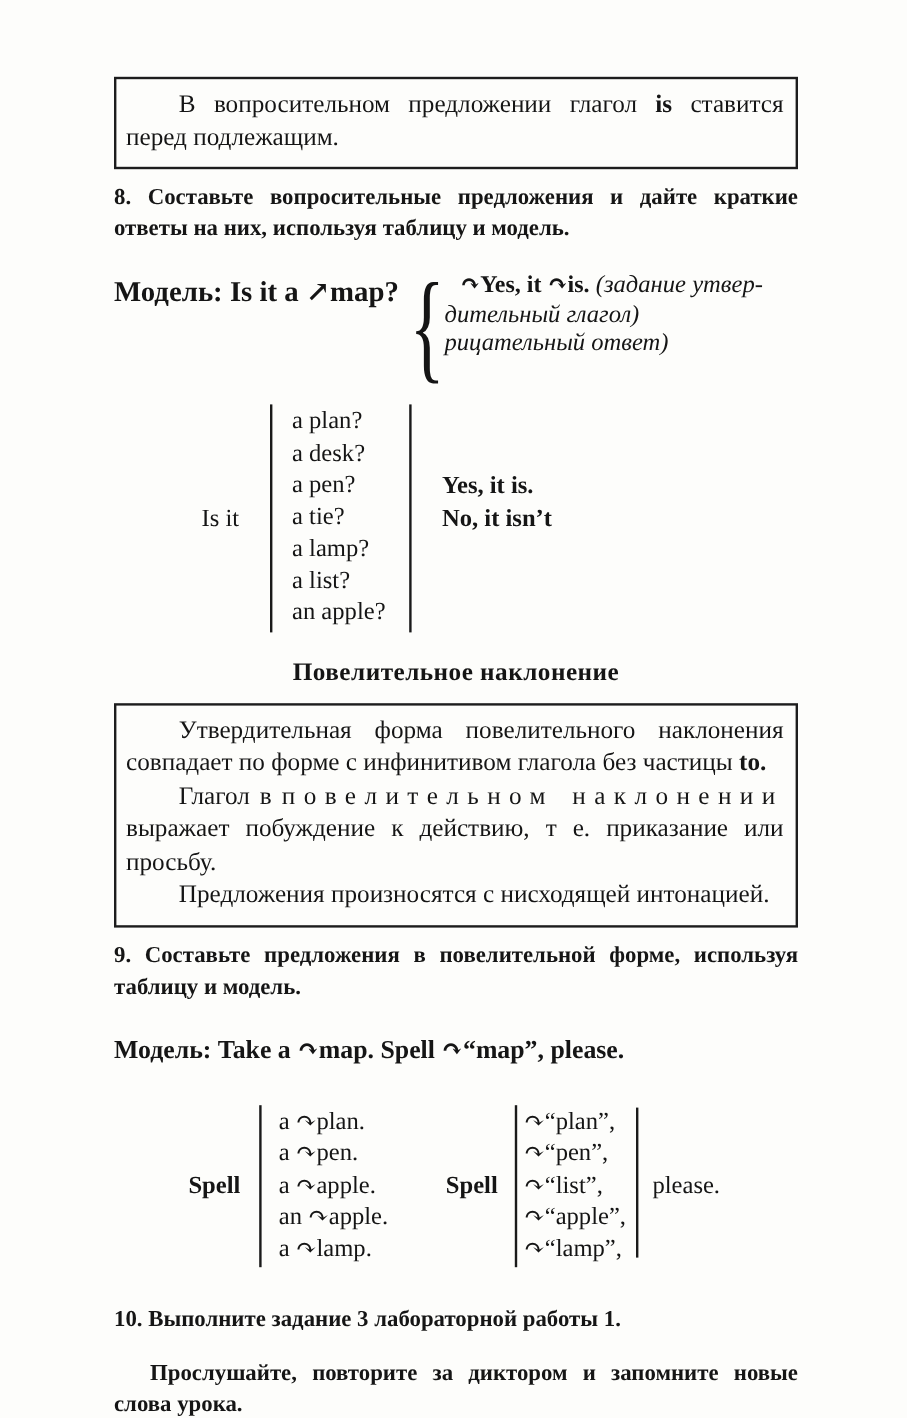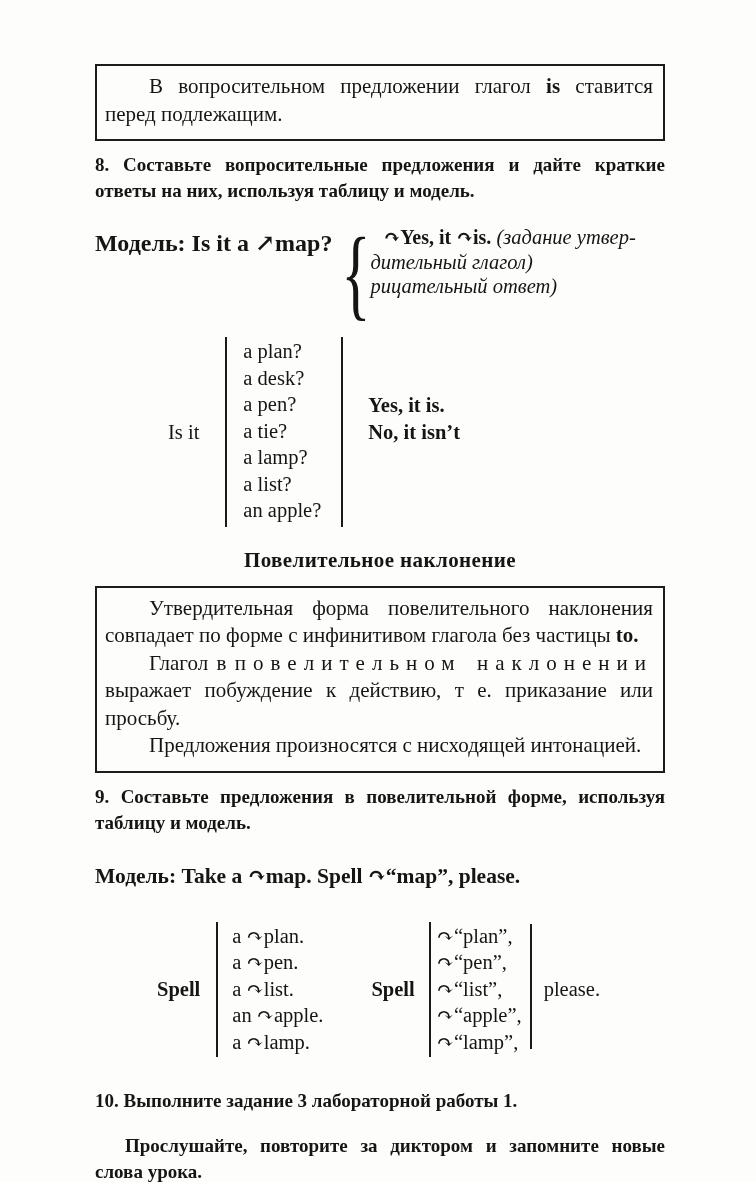--- a/index.html
+++ b/index.html
@@ -93,21 +93,21 @@
   <p class="ex-head">9. Составьте предложения в повелительной форме, используя таблицу и модель.</p>
 
   <div class="model2">Модель: Take a ↷map. Spell ↷“map”, please.</div>
 
   <div class="sub-table table2">
     <div class="t2-lead">Spell</div>
     <div class="vbar"></div>
     <div class="t2-items">
       <div>a ↷plan.</div>
       <div>a ↷pen.</div>
-      <div>a ↷list.</div>
+      <div>a ↷apple.</div>
       <div>an ↷apple.</div>
       <div>a ↷lamp.</div>
     </div>
     <div class="t2-verb">Spell</div>
     <div class="vbar"></div>
     <div class="t2-quoted">
       <div>↷“plan”,</div>
       <div>↷“pen”,</div>
       <div>↷“list”,</div>
       <div>↷“apple”,</div>

